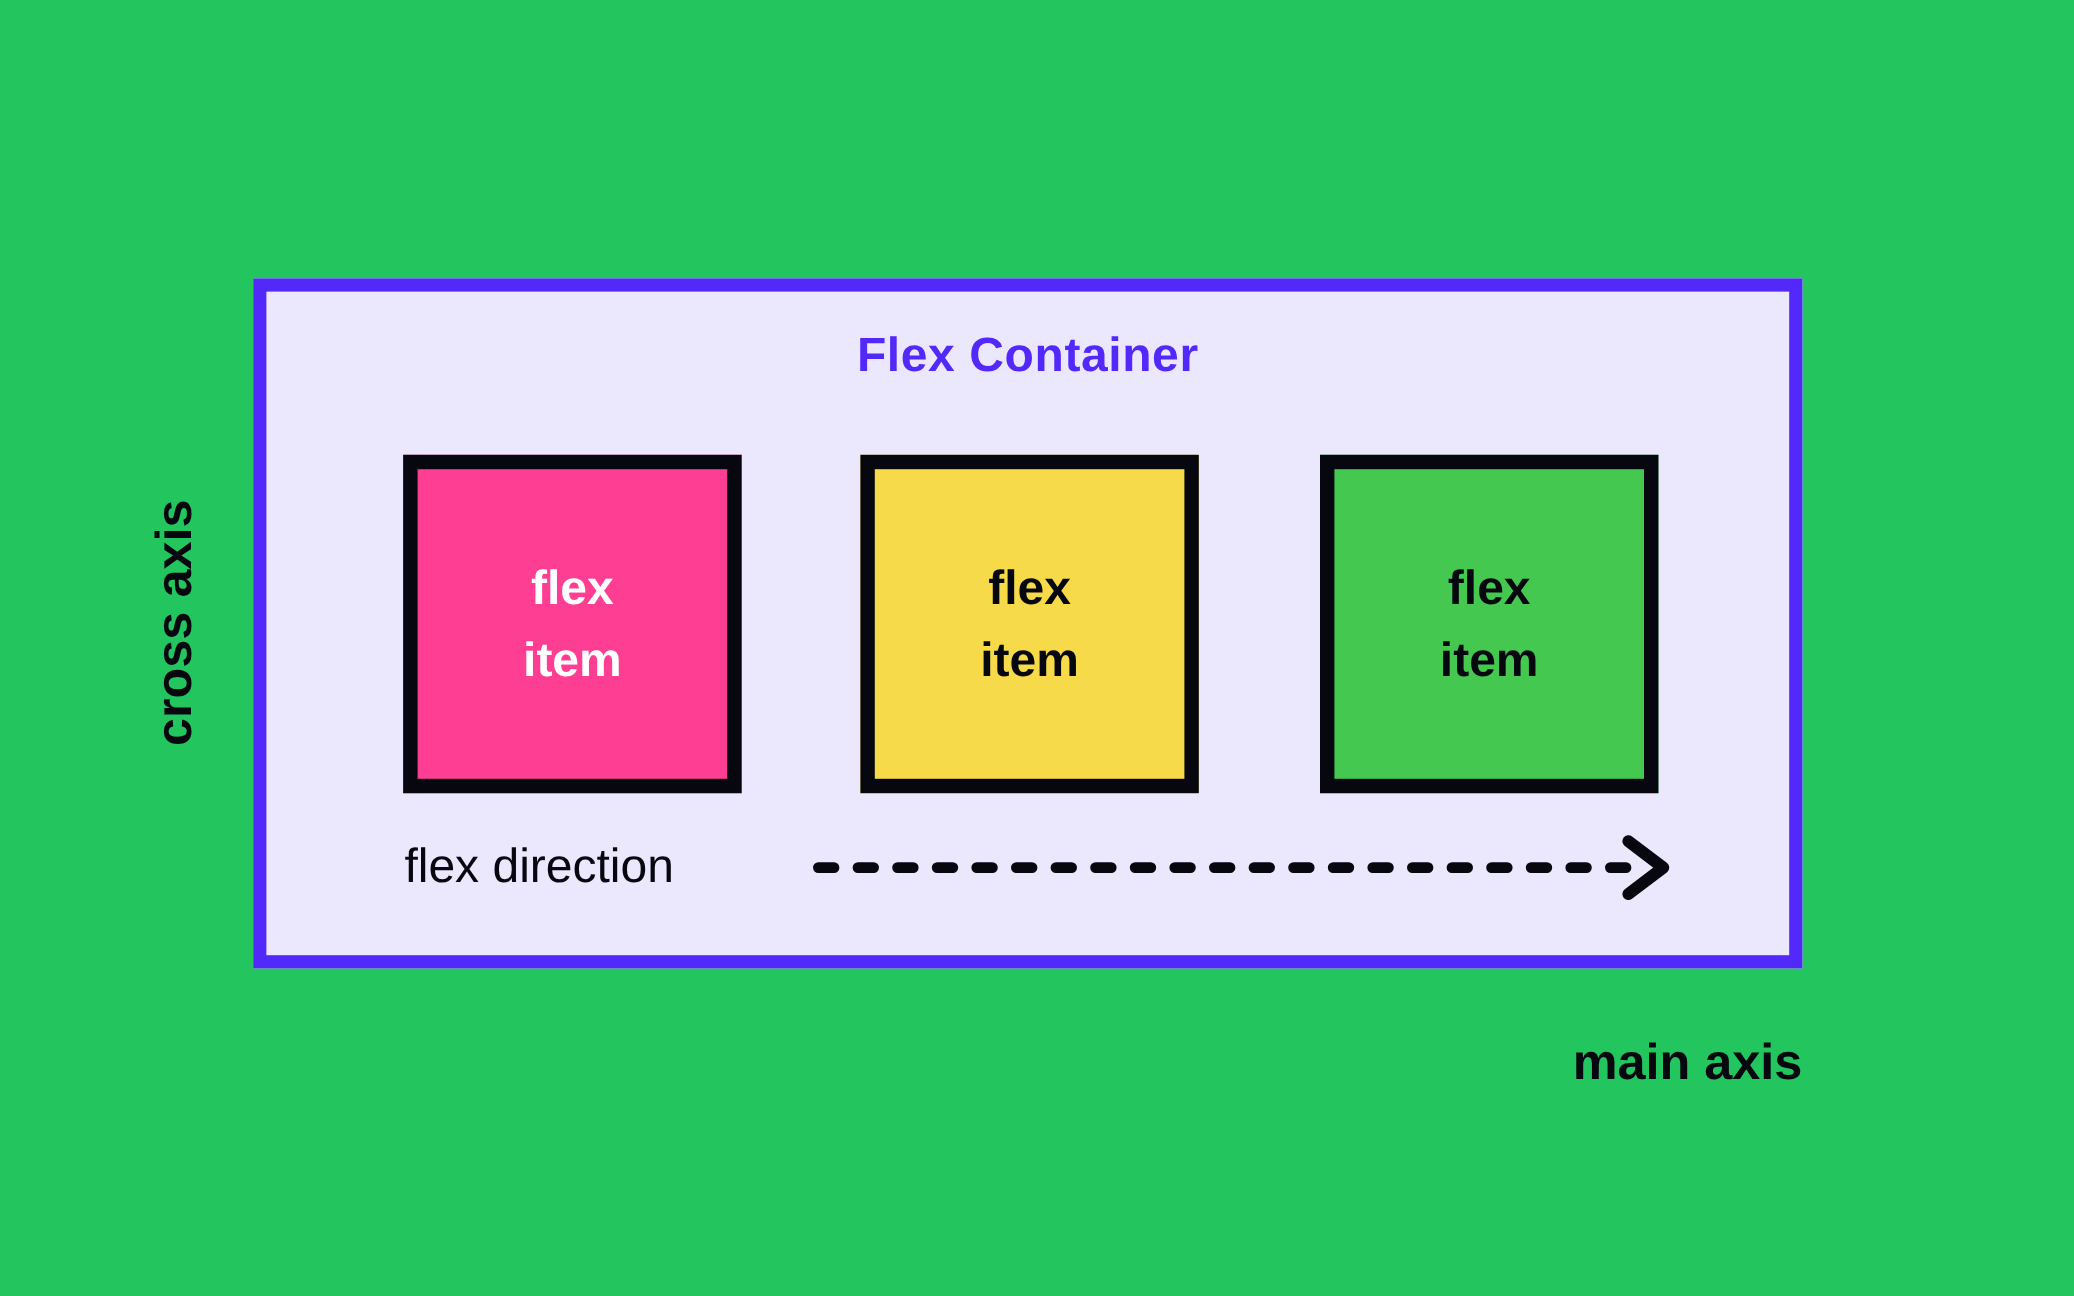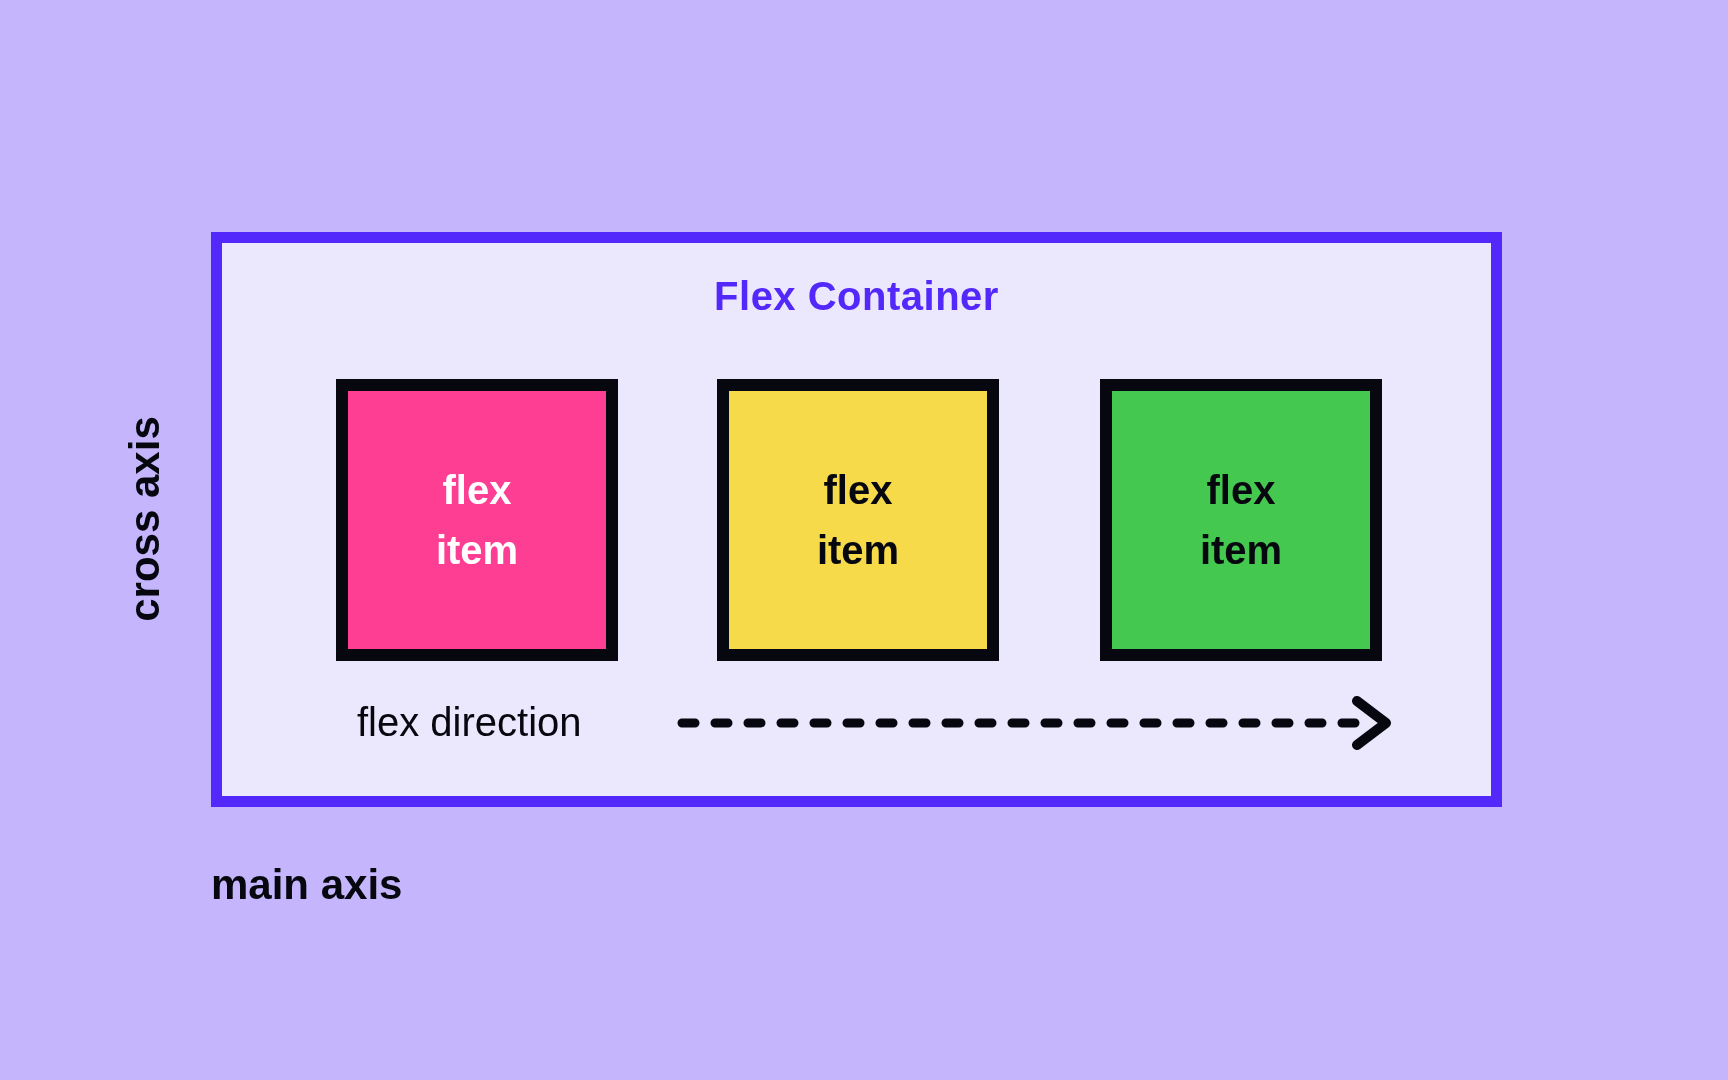--- a/index.html
+++ b/index.html
@@ -5,21 +5,21 @@
   html, body {
     margin: 0;
     padding: 0;
     background: #ffffff;
     font-family: "Liberation Sans", sans-serif;
   }
   .canvas {
     position: relative;
     width: 1728px;
     height: 1080px;
-    background: #c4b5fd;
+    background: #22c55e;
     overflow: hidden;
   }
   .flex-container {
     position: absolute;
     left: 211px;
     top: 232px;
     width: 1291px;
     height: 575px;
     box-sizing: border-box;
     border: 11px solid #5328FA;
@@ -57,35 +57,34 @@
   .item-1 { left: 336px; }
   .item-2 { left: 717px; }
   .item-3 { left: 1100px; }
 
   .flex-direction-label {
     position: absolute;
     left: 337px;
     top: 700px;
     font-size: 40px;
     color: #06070F;
-    margin-left: 20px;
   }
   .flex-direction-arrow {
     position: absolute;
     left: 660px;
     top: 695px;
     width: 740px;
     height: 60px;
   }
   .main-axis-label {
     position: absolute;
     left: 211px;
     top: 862px;
     width: 1291px;
-    text-align: left;
+    text-align: right;
     font-size: 42px;
     font-weight: bold;
     color: #06070F;
     line-height: 46px;
   }
   .cross-axis-label {
     position: absolute;
     left: 145px;
     top: 519px;
     width: 0;

